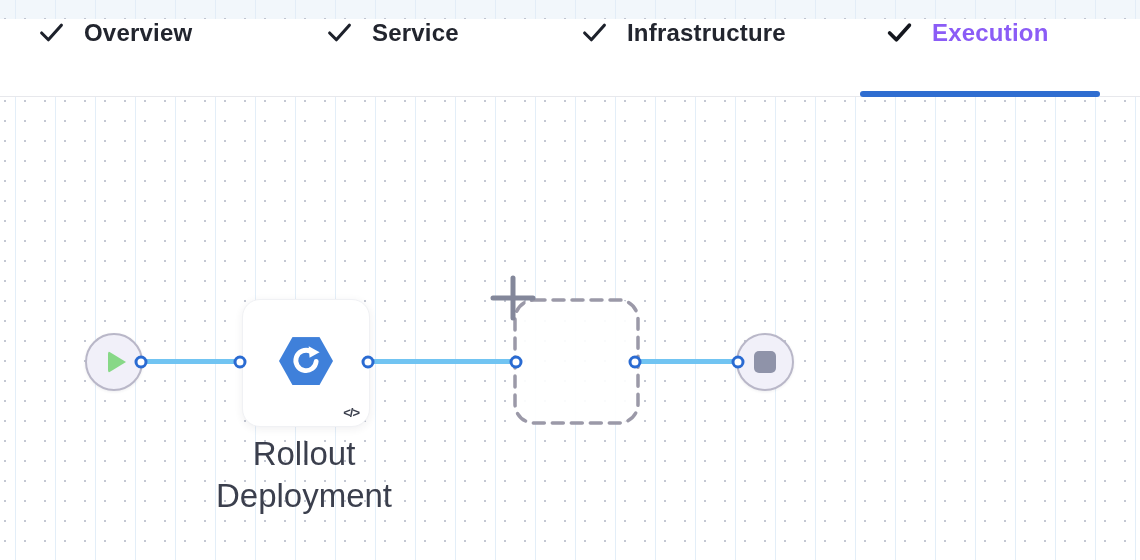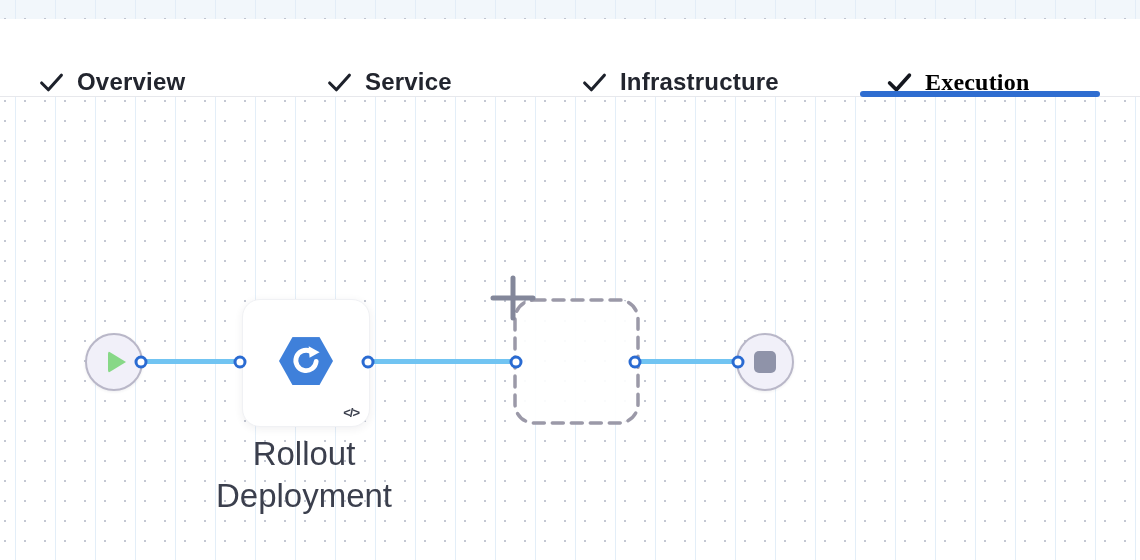--- a/index.html
+++ b/index.html
@@ -17,26 +17,26 @@
     background-position:15px 9px, 15px 0;
   }
 
   
   .tabbar{
     position:absolute; left:0; top:19px; width:1140px; height:78px;
     background:#ffffff; border-bottom:1px solid #e7e8ec;
   }
   .tab{
     position:absolute; top:0; height:100%;
-    display:flex; align-items:flex-end; gap:12px;
+    display:flex; align-items:flex-start; gap:19px;
     cursor:pointer; white-space:nowrap;
   }
   .tab .check-icon{ width:27px; height:27px; flex:0 0 auto; }
   .tab .tab-label{ font-size:24px; font-weight:600; color:#22252e; letter-spacing:.2px; }
-  .tab.active .tab-label{ font-weight:700; color:#000000;font-family:Liberation Serif, serif; }
+  .tab.active .tab-label{ font-weight:700; color:#8b5cf6; }
   .tab-underline{
     position:absolute; left:860px; top:72px; width:240px; height:6px;
     border-radius:4px; background:#2f6dd0;
   }
 
   
   .canvas{
     position:absolute; left:0; top:97px; width:1140px; height:463px;
     background-color:#ffffff;
     background-image:

